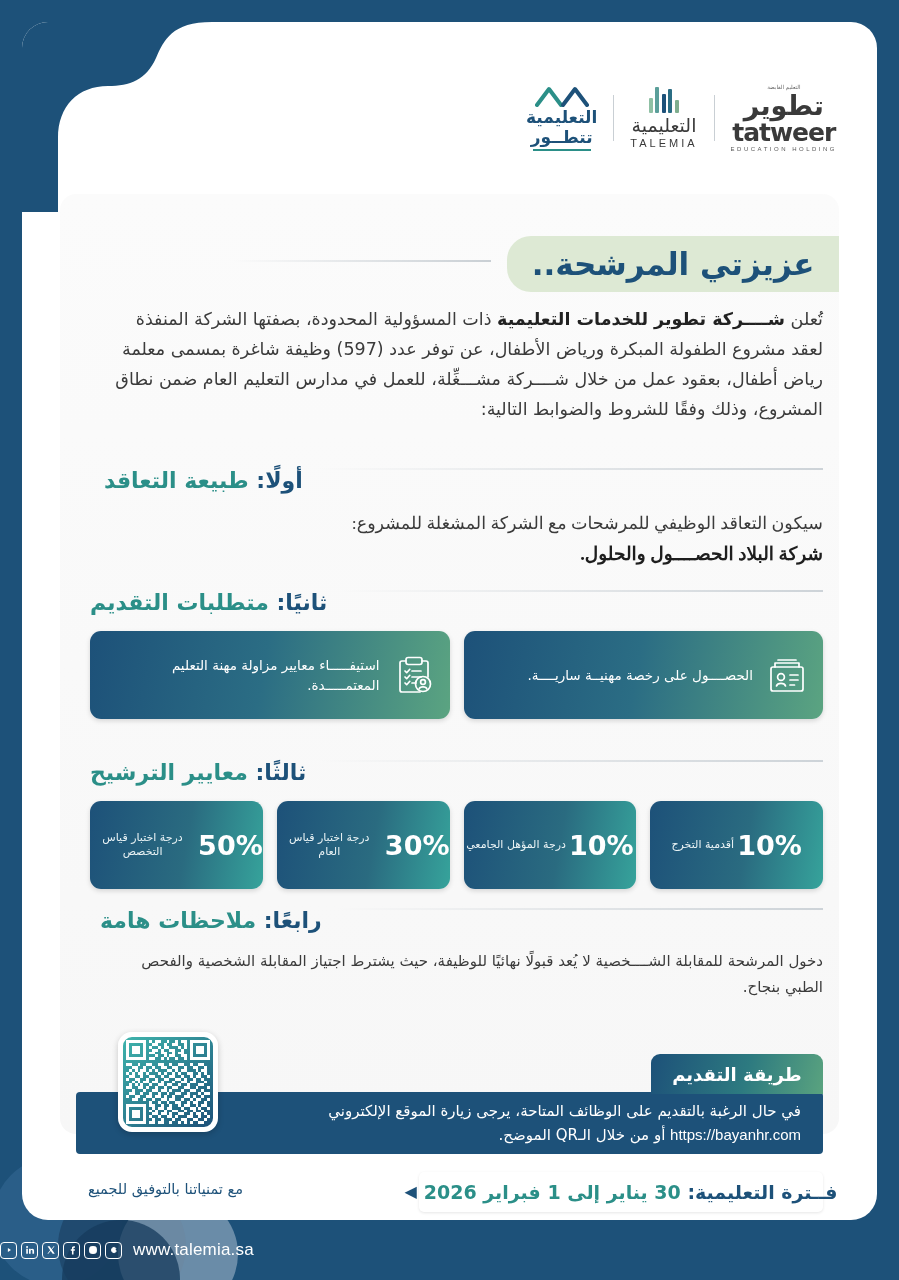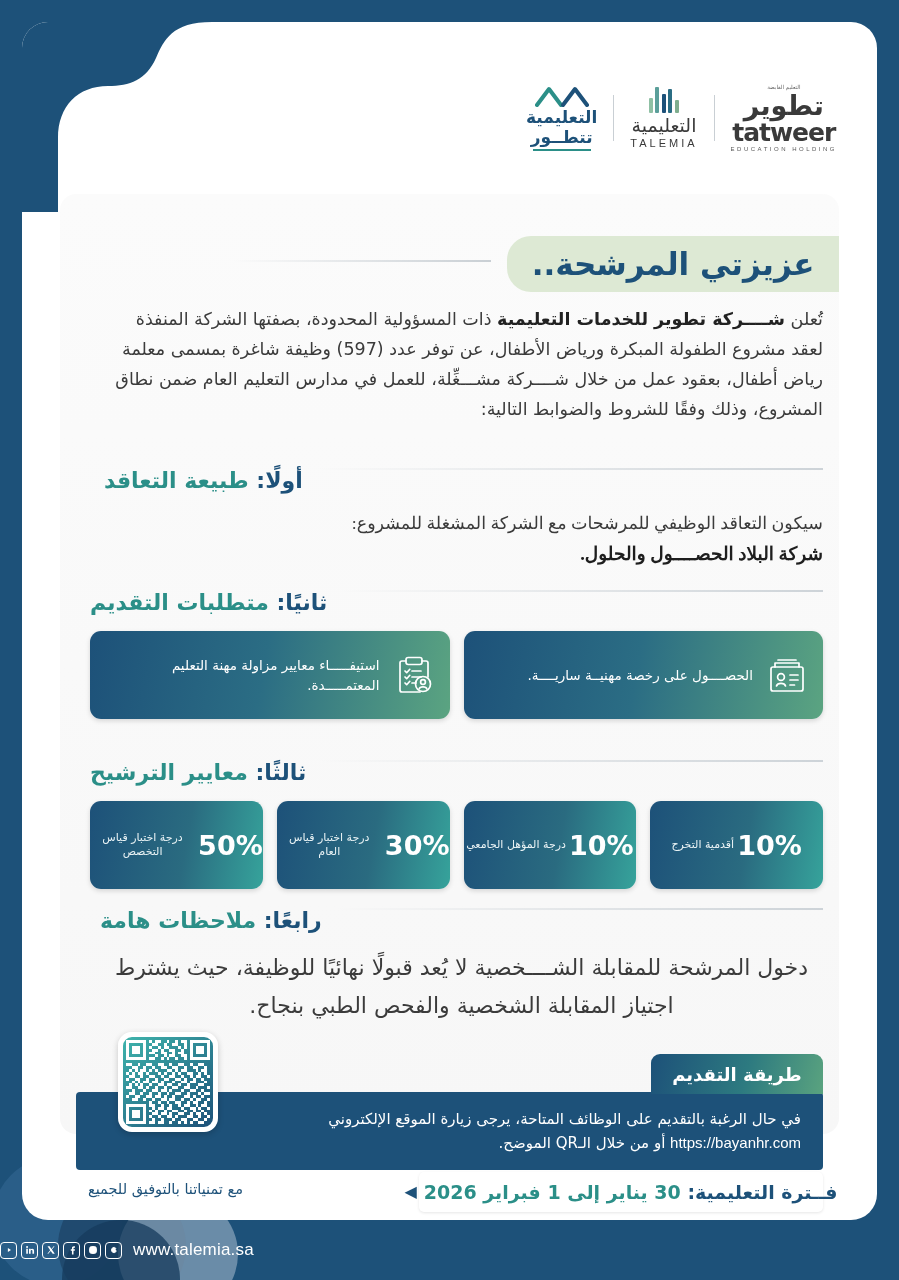--- a/index.html
+++ b/index.html
@@ -94,21 +94,21 @@
   .sec-head .h-line { flex:1; height:2px;
       background:linear-gradient(90deg,rgba(200,205,210,0) 0%,#cdd3d8 100%); }
 
   #sec1 { top:250px; right:16px; left:44px; }
   #sec1 .sub { margin-top:16px; text-align:right; font-size:17.5px; line-height:1.7; color:#3b3b3b;font-family:Liberation Serif, serif; }
   #sec1 .sub b { color:#1e1e1e; font-weight:bold; font-size:18.5px; }
 
   #sec2 { top:372px; right:16px; left:30px; }
   #sec3 { top:542px; right:16px; left:30px; }
   #sec4 { top:690px; right:16px; left:40px; }
-  #sec4 .note { margin-top:16px; text-align:center; font-size:22px; line-height:1.72; color:#3b3b3b; }
+  #sec4 .note { margin-top:16px; text-align:right; font-size:15px; line-height:1.72; color:#3b3b3b; }
 
   
   .req-row { display:flex; flex-direction:row-reverse; gap:14px; margin-top:16px; }
   .req-card {
     flex:1; height:88px; border-radius:11px;
     background:linear-gradient(100deg,#1d5179 0%,#2b6d84 48%,#5ba481 100%);
     display:flex; flex-direction:row-reverse; align-items:center; gap:10px;
     padding:0 12px; box-shadow:0 2px 5px rgba(0,0,0,.14);
   }
   .req-card .rq-txt {
@@ -131,21 +131,21 @@
   
   #apply { position:absolute; right:16px; left:16px; top:860px; height:100px; }
   #apply-badge {
     position:absolute; right:0; top:0; width:172px; height:40px;
     background:linear-gradient(105deg,#1d5179 0%,#2d7a80 55%,#5aa37f 100%);
     border-radius:9px 9px 0 0;
     display:flex; align-items:center; justify-content:center; z-index:3;
   }
   #apply-badge span { color:#fff; font-size:18px; font-weight:bold; }
   #apply-bar {
-    position:absolute; right:0; left:0; top:38px; height:78px;
+    position:absolute; right:0; left:0; top:38px; height:62px;
     background:#1d5179; border-radius:4px;
     display:flex; align-items:center; justify-content:flex-start;
     padding:0 22px 0 0;
   }
   #apply-bar .ap-txt { color:#fff; font-size:15px; line-height:1.6; text-align:right; width:100%; }
   #apply-bar .ap-txt .url { font-family:"Liberation Sans",sans-serif; direction:ltr; unicode-bidi:embed; }
 
   
   #qr {
     position:absolute; left:42px; top:-22px; width:100px; height:100px;

